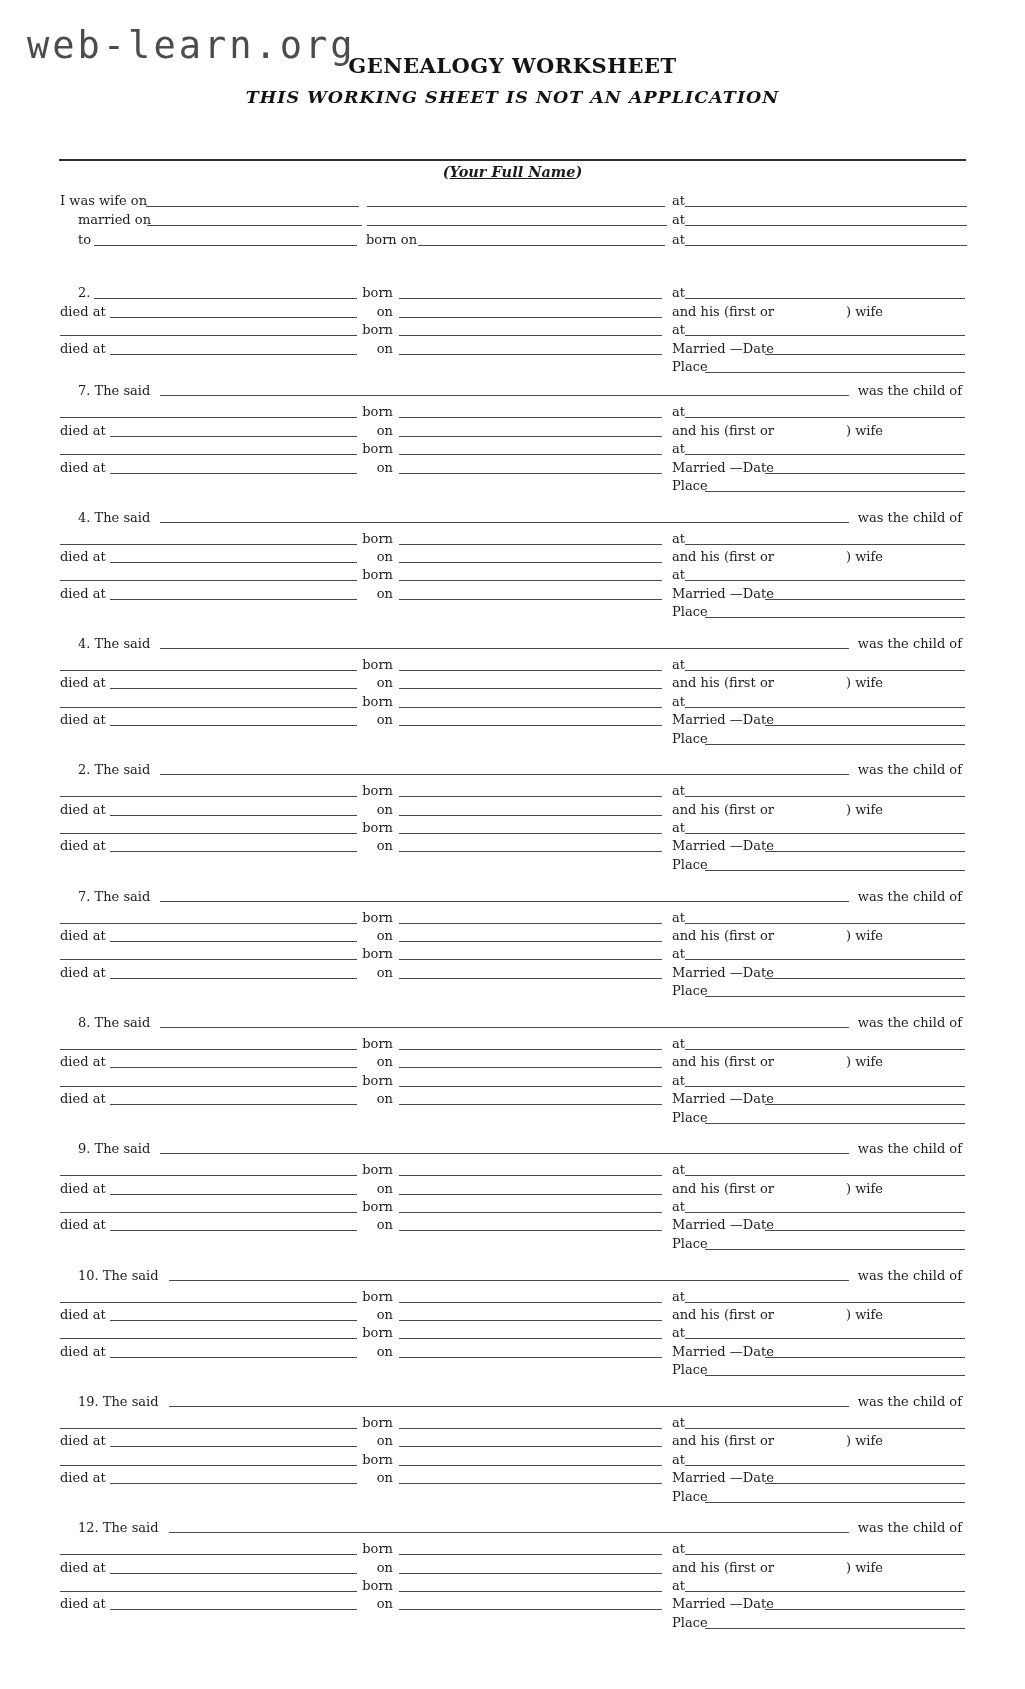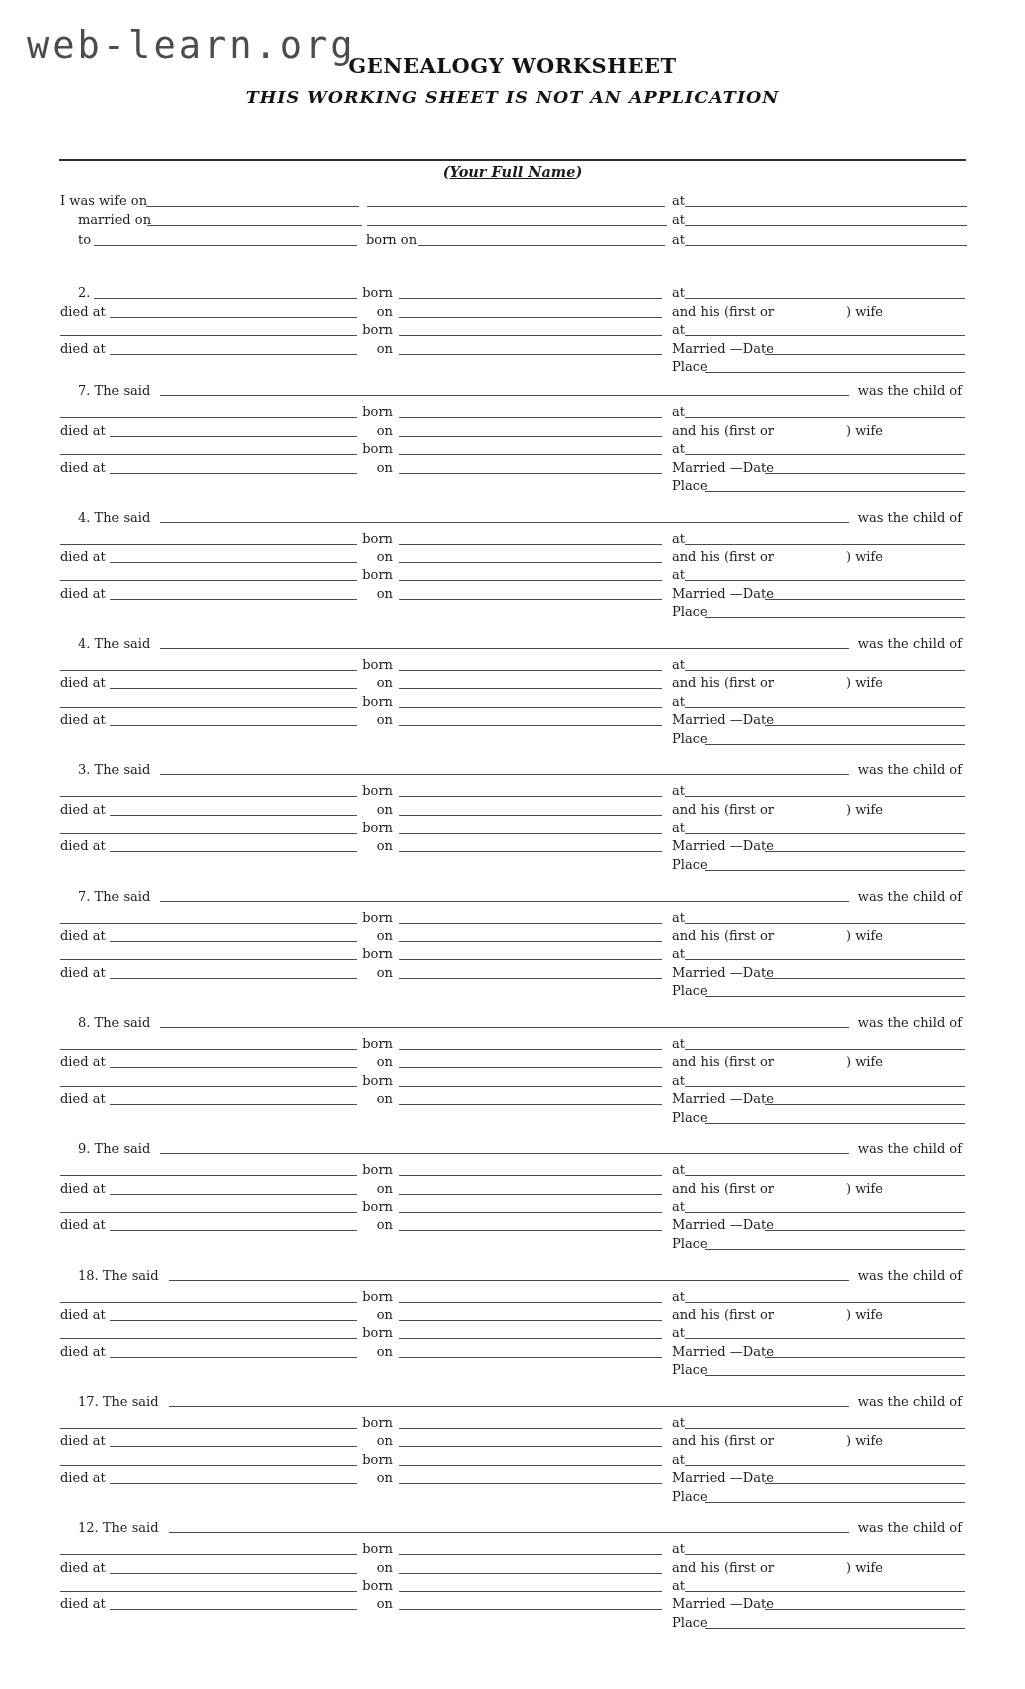--- a/index.html
+++ b/index.html
@@ -258,21 +258,21 @@
           <span class="flbl" style="left: 672px;">Married —Date</span>
           <div class="u" style="left: 765px; width: 200px;"></div>
         </div>
         <div class="frow">
           <span class="flbl" style="left: 672px;">Place</span>
           <div class="u" style="left: 705px; width: 260px;"></div>
         </div>
       </div>
       <div class="sec" style="margin-bottom: 12.4px;">
         <div class="sec-header">
-          <span>3. The said</span>
+          <span>2. The said</span>
           <div class="hl"></div>
           <span>was the child of</span>
         </div>
         <div class="frow">
           <div class="u" style="left: 60px; width: 297px;"></div>
           <span class="flbl tr" style="left: 340px; width: 53px;">born</span>
           <div class="u" style="left: 399px; width: 263px;"></div>
           <span class="flbl" style="left: 672px;">at</span>
           <div class="u" style="left: 685px; width: 280px;"></div>
         </div>
@@ -418,61 +418,61 @@
           <span class="flbl" style="left: 672px;">Married —Date</span>
           <div class="u" style="left: 765px; width: 200px;"></div>
         </div>
         <div class="frow">
           <span class="flbl" style="left: 672px;">Place</span>
           <div class="u" style="left: 705px; width: 260px;"></div>
         </div>
       </div>
       <div class="sec" style="margin-bottom: 12.4px;">
         <div class="sec-header">
-          <span>18. The said</span>
-          <div class="hl"></div>
-          <span>was the child of</span>
-        </div>
-        <div class="frow">
-          <div class="u" style="left: 60px; width: 297px;"></div>
-          <span class="flbl tr" style="left: 340px; width: 53px;">born</span>
-          <div class="u" style="left: 399px; width: 263px;"></div>
-          <span class="flbl" style="left: 672px;">at</span>
-          <div class="u" style="left: 685px; width: 280px;"></div>
-        </div>
-        <div class="frow">
-          <span class="flbl" style="left: 60px;">died at</span>
-          <div class="u" style="left: 110px; width: 247px;"></div>
-          <span class="flbl tr" style="left: 340px; width: 53px;">on</span>
-          <div class="u" style="left: 399px; width: 263px;"></div>
-          <span class="flbl" style="left: 672px;"><span>and his (first or</span><span class="spacer"></span><span>) wife</span></span>
-        </div>
-        <div class="frow">
-          <div class="u" style="left: 60px; width: 297px;"></div>
-          <span class="flbl tr" style="left: 340px; width: 53px;">born</span>
-          <div class="u" style="left: 399px; width: 263px;"></div>
-          <span class="flbl" style="left: 672px;">at</span>
-          <div class="u" style="left: 685px; width: 280px;"></div>
-        </div>
-        <div class="frow">
-          <span class="flbl" style="left: 60px;">died at</span>
-          <div class="u" style="left: 110px; width: 247px;"></div>
-          <span class="flbl tr" style="left: 340px; width: 53px;">on</span>
-          <div class="u" style="left: 399px; width: 263px;"></div>
-          <span class="flbl" style="left: 672px;">Married —Date</span>
-          <div class="u" style="left: 765px; width: 200px;"></div>
-        </div>
-        <div class="frow">
-          <span class="flbl" style="left: 672px;">Place</span>
-          <div class="u" style="left: 705px; width: 260px;"></div>
-        </div>
-      </div>
-      <div class="sec" style="margin-bottom: 12.4px;">
-        <div class="sec-header">
-          <span>17. The said</span>
+          <span>10. The said</span>
+          <div class="hl"></div>
+          <span>was the child of</span>
+        </div>
+        <div class="frow">
+          <div class="u" style="left: 60px; width: 297px;"></div>
+          <span class="flbl tr" style="left: 340px; width: 53px;">born</span>
+          <div class="u" style="left: 399px; width: 263px;"></div>
+          <span class="flbl" style="left: 672px;">at</span>
+          <div class="u" style="left: 685px; width: 280px;"></div>
+        </div>
+        <div class="frow">
+          <span class="flbl" style="left: 60px;">died at</span>
+          <div class="u" style="left: 110px; width: 247px;"></div>
+          <span class="flbl tr" style="left: 340px; width: 53px;">on</span>
+          <div class="u" style="left: 399px; width: 263px;"></div>
+          <span class="flbl" style="left: 672px;"><span>and his (first or</span><span class="spacer"></span><span>) wife</span></span>
+        </div>
+        <div class="frow">
+          <div class="u" style="left: 60px; width: 297px;"></div>
+          <span class="flbl tr" style="left: 340px; width: 53px;">born</span>
+          <div class="u" style="left: 399px; width: 263px;"></div>
+          <span class="flbl" style="left: 672px;">at</span>
+          <div class="u" style="left: 685px; width: 280px;"></div>
+        </div>
+        <div class="frow">
+          <span class="flbl" style="left: 60px;">died at</span>
+          <div class="u" style="left: 110px; width: 247px;"></div>
+          <span class="flbl tr" style="left: 340px; width: 53px;">on</span>
+          <div class="u" style="left: 399px; width: 263px;"></div>
+          <span class="flbl" style="left: 672px;">Married —Date</span>
+          <div class="u" style="left: 765px; width: 200px;"></div>
+        </div>
+        <div class="frow">
+          <span class="flbl" style="left: 672px;">Place</span>
+          <div class="u" style="left: 705px; width: 260px;"></div>
+        </div>
+      </div>
+      <div class="sec" style="margin-bottom: 12.4px;">
+        <div class="sec-header">
+          <span>19. The said</span>
           <div class="hl"></div>
           <span>was the child of</span>
         </div>
         <div class="frow">
           <div class="u" style="left: 60px; width: 297px;"></div>
           <span class="flbl tr" style="left: 340px; width: 53px;">born</span>
           <div class="u" style="left: 399px; width: 263px;"></div>
           <span class="flbl" style="left: 672px;">at</span>
           <div class="u" style="left: 685px; width: 280px;"></div>
         </div>

